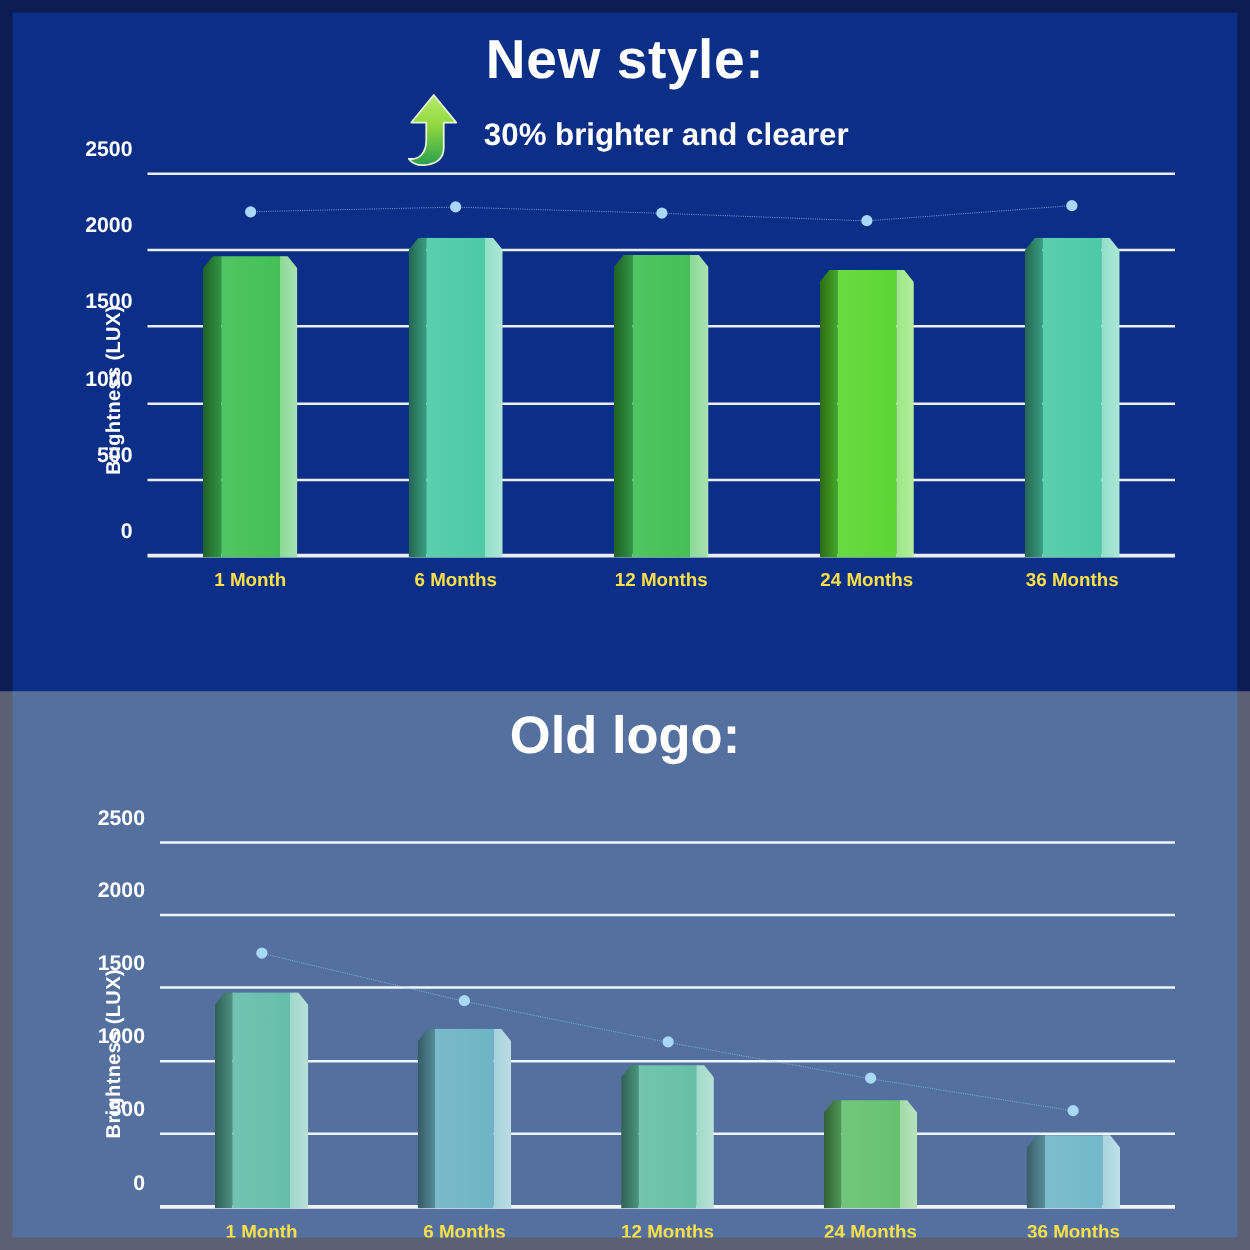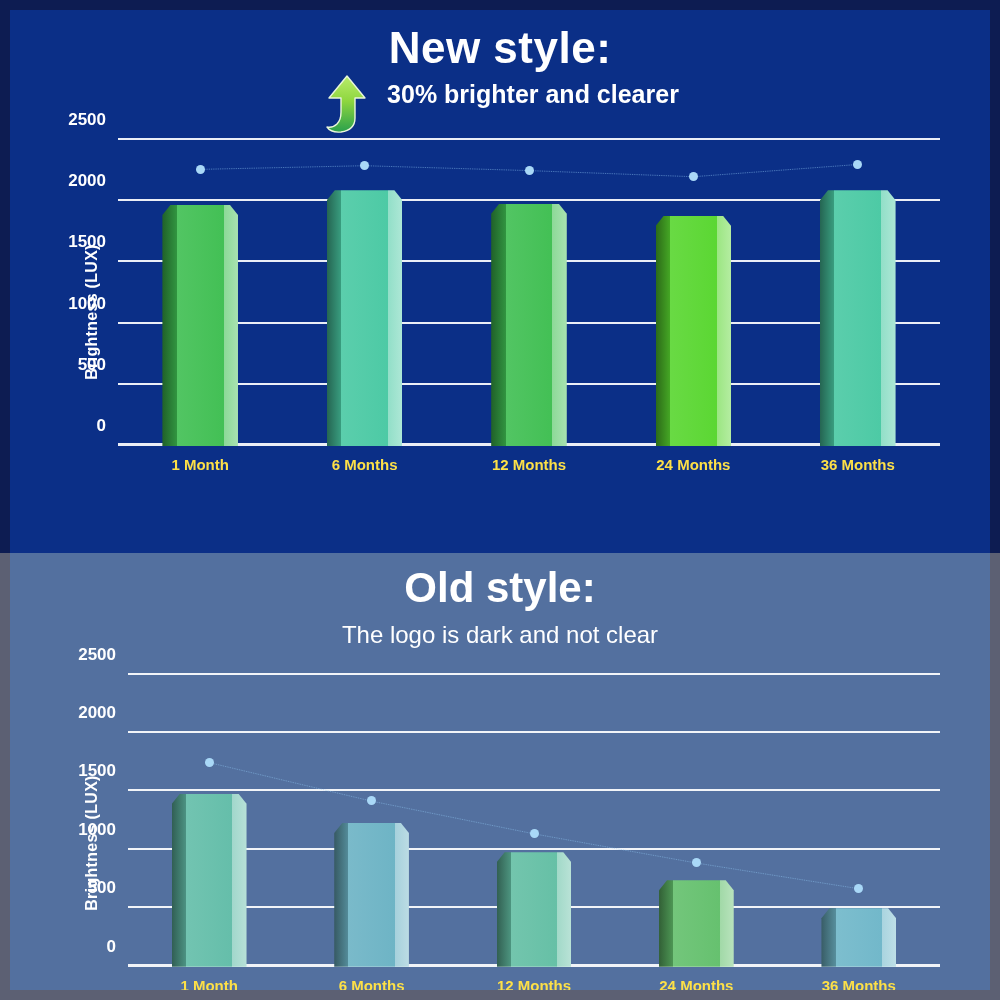--- a/index.html
+++ b/index.html
@@ -32,21 +32,21 @@
   .title-new {
     text-align:center;
     color:#ffffff;
     font-size:44px;
     font-weight:bold;
     letter-spacing:.5px;
     padding-top:16px;
     line-height:1;
   }
   .sub-row {
-    display:flex; justify-content:center;
+    display:flex; align-items:center; justify-content:center;
     gap:14px; margin-top:10px;
   }
   .arrow-icon { width:52px; height:62px; display:block; flex:0 0 auto; margin-top:-6px;}
   .sub-new { color:#ffffff; font-size:25px; font-weight:bold; }
 
   .head-old { position:relative; height:110px; text-align:center; }
   .title-old {
     color:#ffffff; font-size:42px; font-weight:bold;
     padding-top:14px; line-height:1;
   }
@@ -212,22 +212,21 @@
           </div>
       </div>
 
     </div>
   </section>
 
   <section class="panel panel-old">
     <div class="panel-inner inner-old">
 
       <div class="head-old">
-        <div class="title-old">Old style:</div>
-        <div class="sub-old">The logo is dark and not clear</div>
+        <div class="title-old">Old logo:</div>
       </div>
 
       <div class="chart-wrap chart-old">
         <div class="ylabel">Brightness (LUX)</div>
         <div class="plot plot-old" id="plot-old">
             <div class="gridline axis0" style="bottom: 0%;"></div>
             <div class="ytick" style="bottom: 0%;">0</div>
             <div class="gridline" style="bottom: 20%;"></div>
             <div class="ytick" style="bottom: 20%;">500</div>
             <div class="gridline" style="bottom: 40%;"></div>

